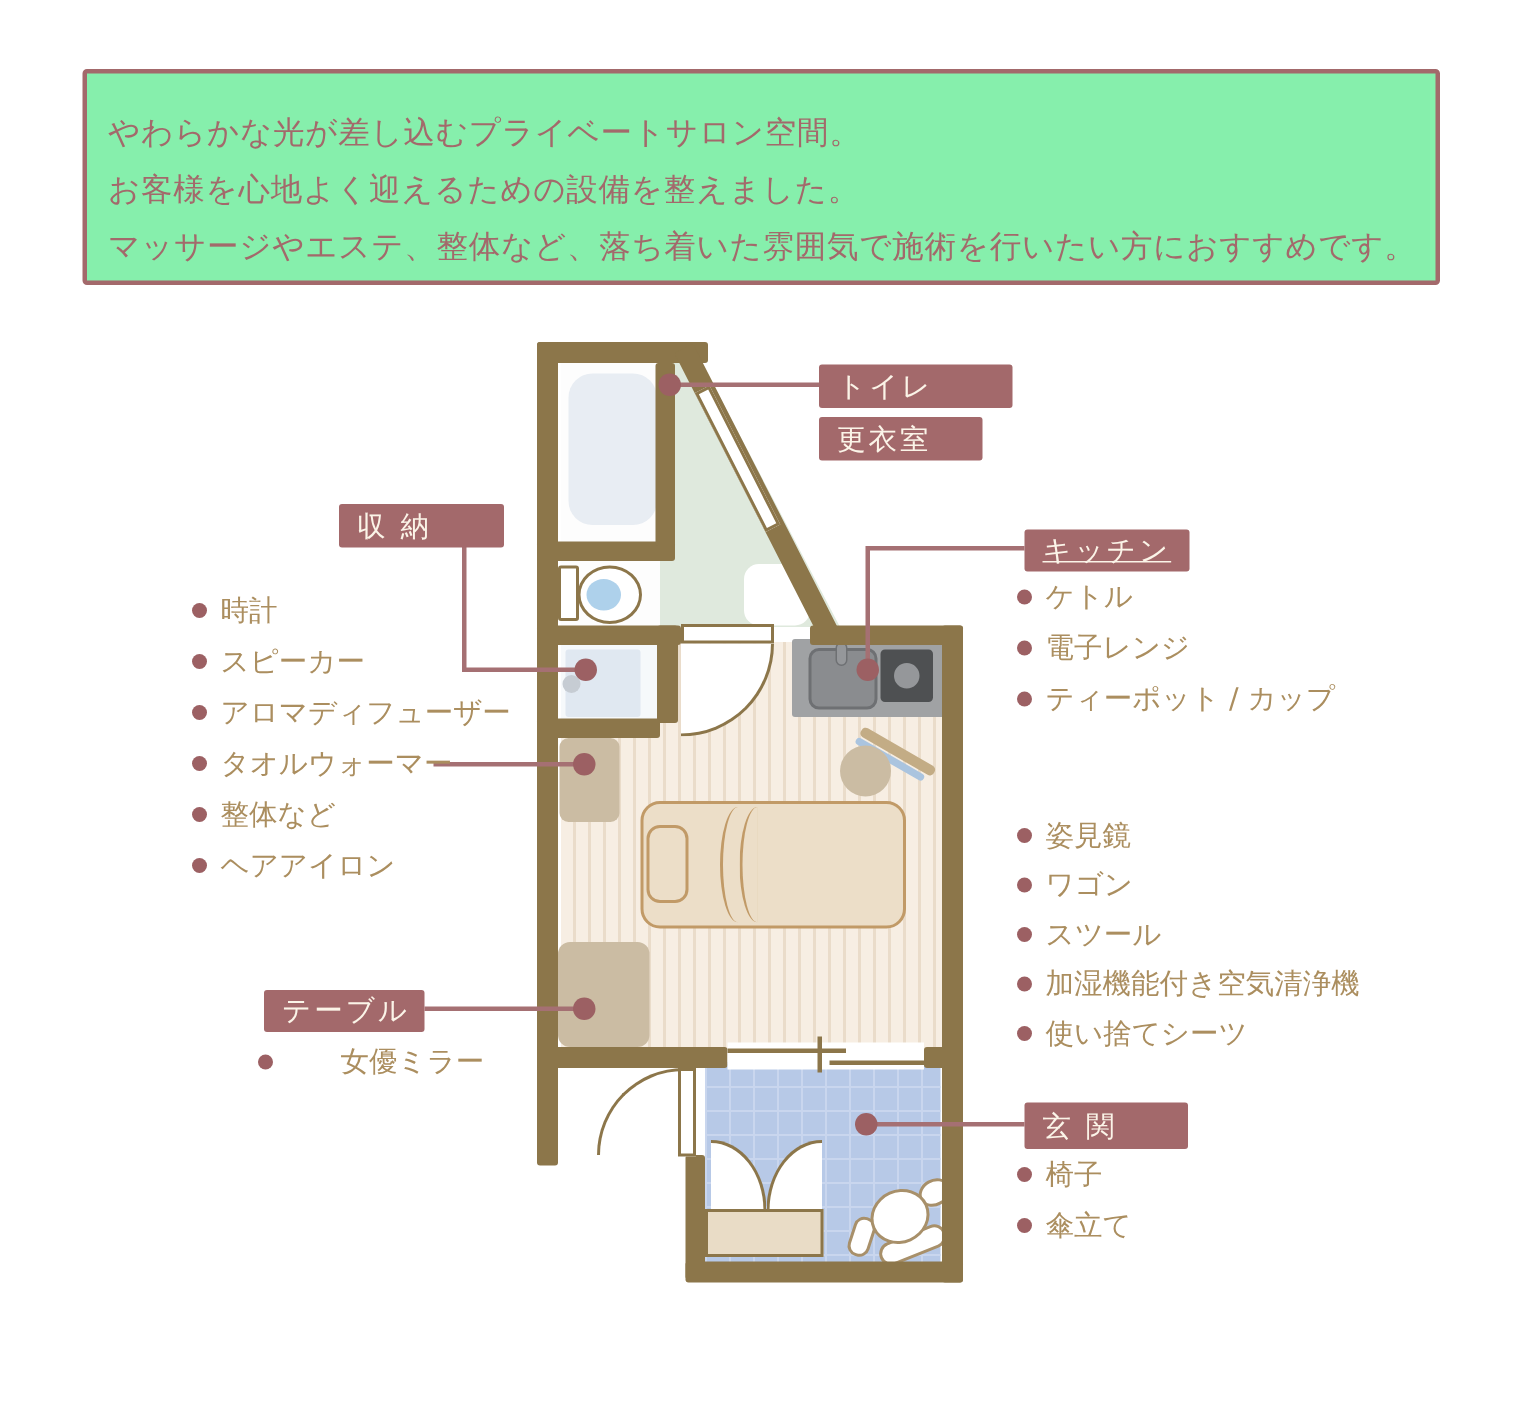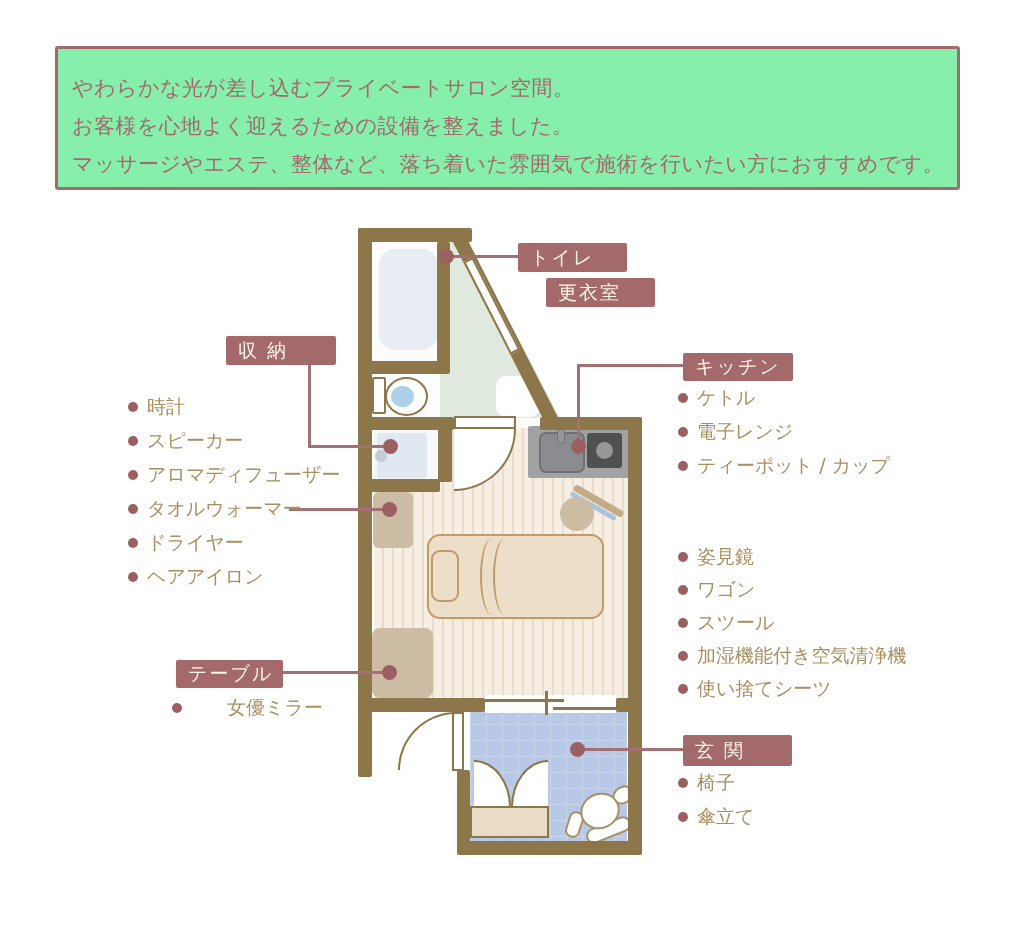--- a/index.html
+++ b/index.html
@@ -132,24 +132,24 @@
   <div class="cline" style="left:577px;top:364px;width:2.5px;height:83px;"></div>
   <div class="cline" style="left:578px;top:748px;width:105px;height:2.5px;"></div>
 
   <div class="cdot" style="left:439px;top:249px;"></div>
   <div class="cdot" style="left:383px;top:439px;"></div>
   <div class="cdot" style="left:382px;top:502px;"></div>
   <div class="cdot" style="left:382px;top:665px;"></div>
   <div class="cdot" style="left:571px;top:439px;"></div>
   <div class="cdot" style="left:570px;top:742px;"></div>
 
-  <div class="label-box" style="left:518px;top:243px;width:109px;height:29px;">トイレ</div>
+  <div class="label-box" style="left:546px;top:243px;width:129px;height:29px;">トイレ</div>
   <div class="label-box" style="left:546px;top:278px;width:109px;height:29px;">更衣室</div>
   <div class="label-box" style="left:226px;top:336px;width:110px;height:29px;">収 納</div>
-  <div class="label-box" style="left:683px;top:353px;width:110px;height:28px;">キッチン</div>
+  <div class="label-box" style="left:683px;top:353px;width:110px;height:28px;text-decoration:underline;">キッチン</div>
   <div class="label-box" style="left:176px;top:660px;width:107px;height:28px;">テーブル</div>
   <div class="label-box" style="left:683px;top:735px;width:109px;height:31px;">玄 関</div>
 
   <ul class="blist" style="left:128px;top:390px;">
     <li style="height:34px;">
         <span class="bullet"></span>
         <span>時計</span>
       </li>
     <li style="height:34px;">
         <span class="bullet"></span>
@@ -158,21 +158,21 @@
     <li style="height:34px;">
         <span class="bullet"></span>
         <span>アロマディフューザー</span>
       </li>
     <li style="height:34px;">
         <span class="bullet"></span>
         <span>タオルウォーマー</span>
       </li>
     <li style="height:34px;">
         <span class="bullet"></span>
-        <span>ドライヤー</span>
+        <span>整体など</span>
       </li>
     <li style="height:34px;">
         <span class="bullet"></span>
         <span>ヘアアイロン</span>
       </li>
   </ul>
 
   <ul class="blist" style="left:678px;top:381px;">
     <li style="height:34px;">
         <span class="bullet"></span>

